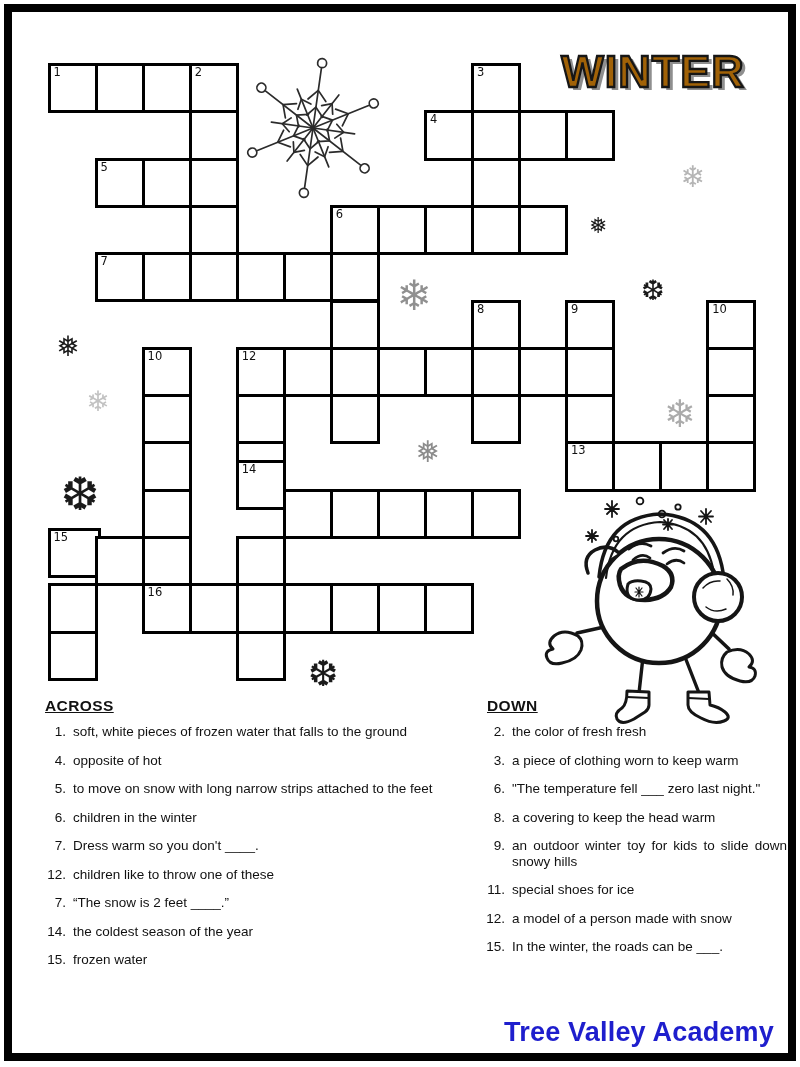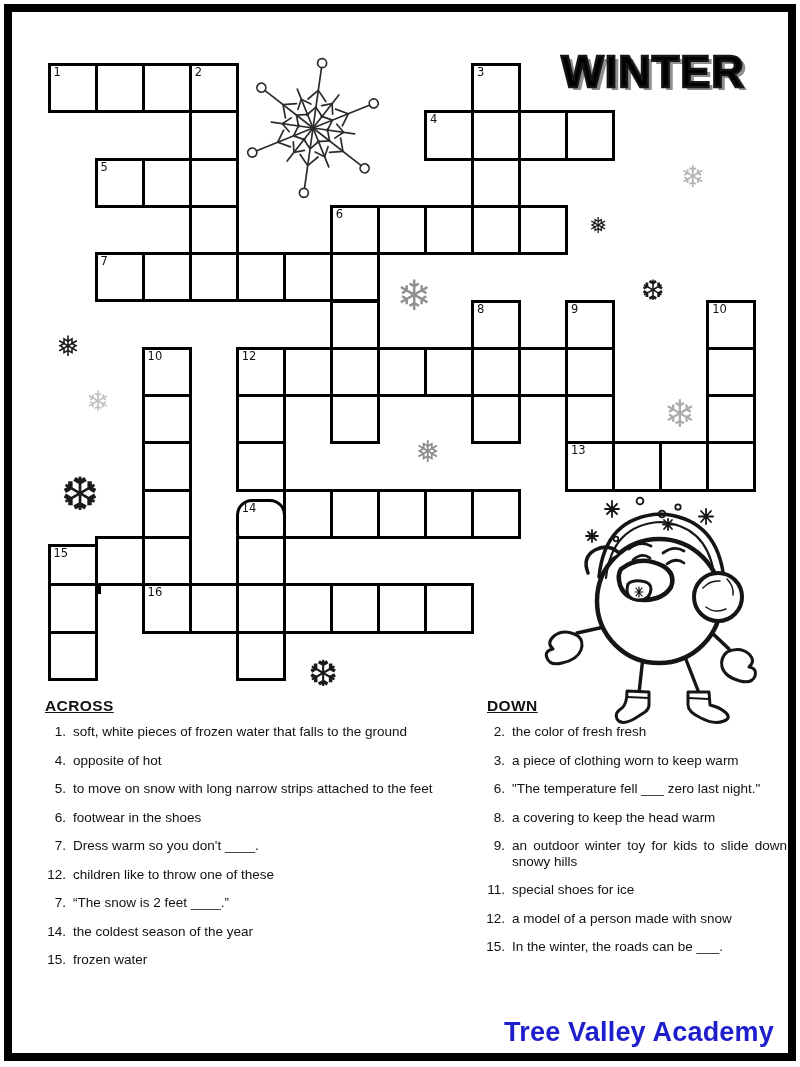--- a/index.html
+++ b/index.html
@@ -10,21 +10,21 @@
   .abs{position:absolute}
   
   .frame{
     box-sizing:border-box;left:4px;top:4px;width:792px;height:1057px;
     border:8px solid #000;pointer-events:none;
   }
   
   .title{
     left:546px;top:47px;width:214px;text-align:center;
     font-size:45px;font-weight:bold;letter-spacing:1px;line-height:1.1;
-    color:#000000;-webkit-text-stroke:2.3px #161616;
+    color:#a16207;-webkit-text-stroke:2.3px #161616;
     text-shadow:4px 3px 0 #8f8f8f;
     font-family:"Liberation Sans",sans-serif;
   }
   
   .cell{
     position:absolute;box-sizing:border-box;width:50.1px;height:50.3px;
     border:3px solid #000;background:#fff;
   }
   .cellnum{
     position:absolute;top:1px;left:3px;font-size:11.5px;line-height:1;
@@ -172,29 +172,29 @@
     <div class="cell" style="left: 706.2px; top: 394.1px;"></div>
     <div class="cell" style="left: 141.6px; top: 441.4px;"></div>
     <div class="cell" style="left: 235.7px; top: 441.4px;"></div>
     <div class="cell" style="left: 565.05px; top: 441.4px;">
       <span class="cellnum">13</span>
     </div>
     <div class="cell" style="left: 612.1px; top: 441.4px;"></div>
     <div class="cell" style="left: 659.15px; top: 441.4px;"></div>
     <div class="cell" style="left: 706.2px; top: 441.4px;"></div>
     <div class="cell" style="left: 141.6px; top: 488.7px;"></div>
-    <div class="cell" style="left: 235.7px; top: 499px; border-radius: 16px;">
+    <div class="cell" style="left: 235.7px; top: 460px;">
       <span class="cellnum">14</span>
     </div>
     <div class="cell" style="left: 282.75px; top: 488.7px;"></div>
     <div class="cell" style="left: 329.8px; top: 488.7px;"></div>
     <div class="cell" style="left: 376.85px; top: 488.7px;"></div>
     <div class="cell" style="left: 423.9px; top: 488.7px;"></div>
     <div class="cell" style="left: 470.95px; top: 488.7px;"></div>
-    <div class="cell" style="left: 47.5px; top: 544px; padding-left: 47px;">
+    <div class="cell" style="left: 47.5px; top: 528px; padding-left: 47px;">
       <span class="cellnum">15</span>
     </div>
     <div class="cell" style="left: 94.55px; top: 536px;"></div>
     <div class="cell" style="left: 141.6px; top: 536px;"></div>
     <div class="cell" style="left: 235.7px; top: 536px;"></div>
     <div class="cell" style="left: 47.5px; top: 583.3px;"></div>
     <div class="cell" style="left: 141.6px; top: 583.3px;">
       <span class="cellnum">16</span>
     </div>
     <div class="cell" style="left: 188.65px; top: 583.3px;"></div>
@@ -268,21 +268,21 @@
       <li>
         <span class="cnum">4.</span>
         <span class="ctxt">opposite of hot</span>
       </li>
       <li>
         <span class="cnum">5.</span>
         <span class="ctxt">to move on snow with long narrow strips attached to the feet</span>
       </li>
       <li>
         <span class="cnum">6.</span>
-        <span class="ctxt">footwear in the shoes</span>
+        <span class="ctxt">children in the winter</span>
       </li>
       <li>
         <span class="cnum">7.</span>
         <span class="ctxt">Dress warm so you don't ____.</span>
       </li>
       <li>
         <span class="cnum">12.</span>
         <span class="ctxt">children like to throw one of these</span>
       </li>
       <li>

